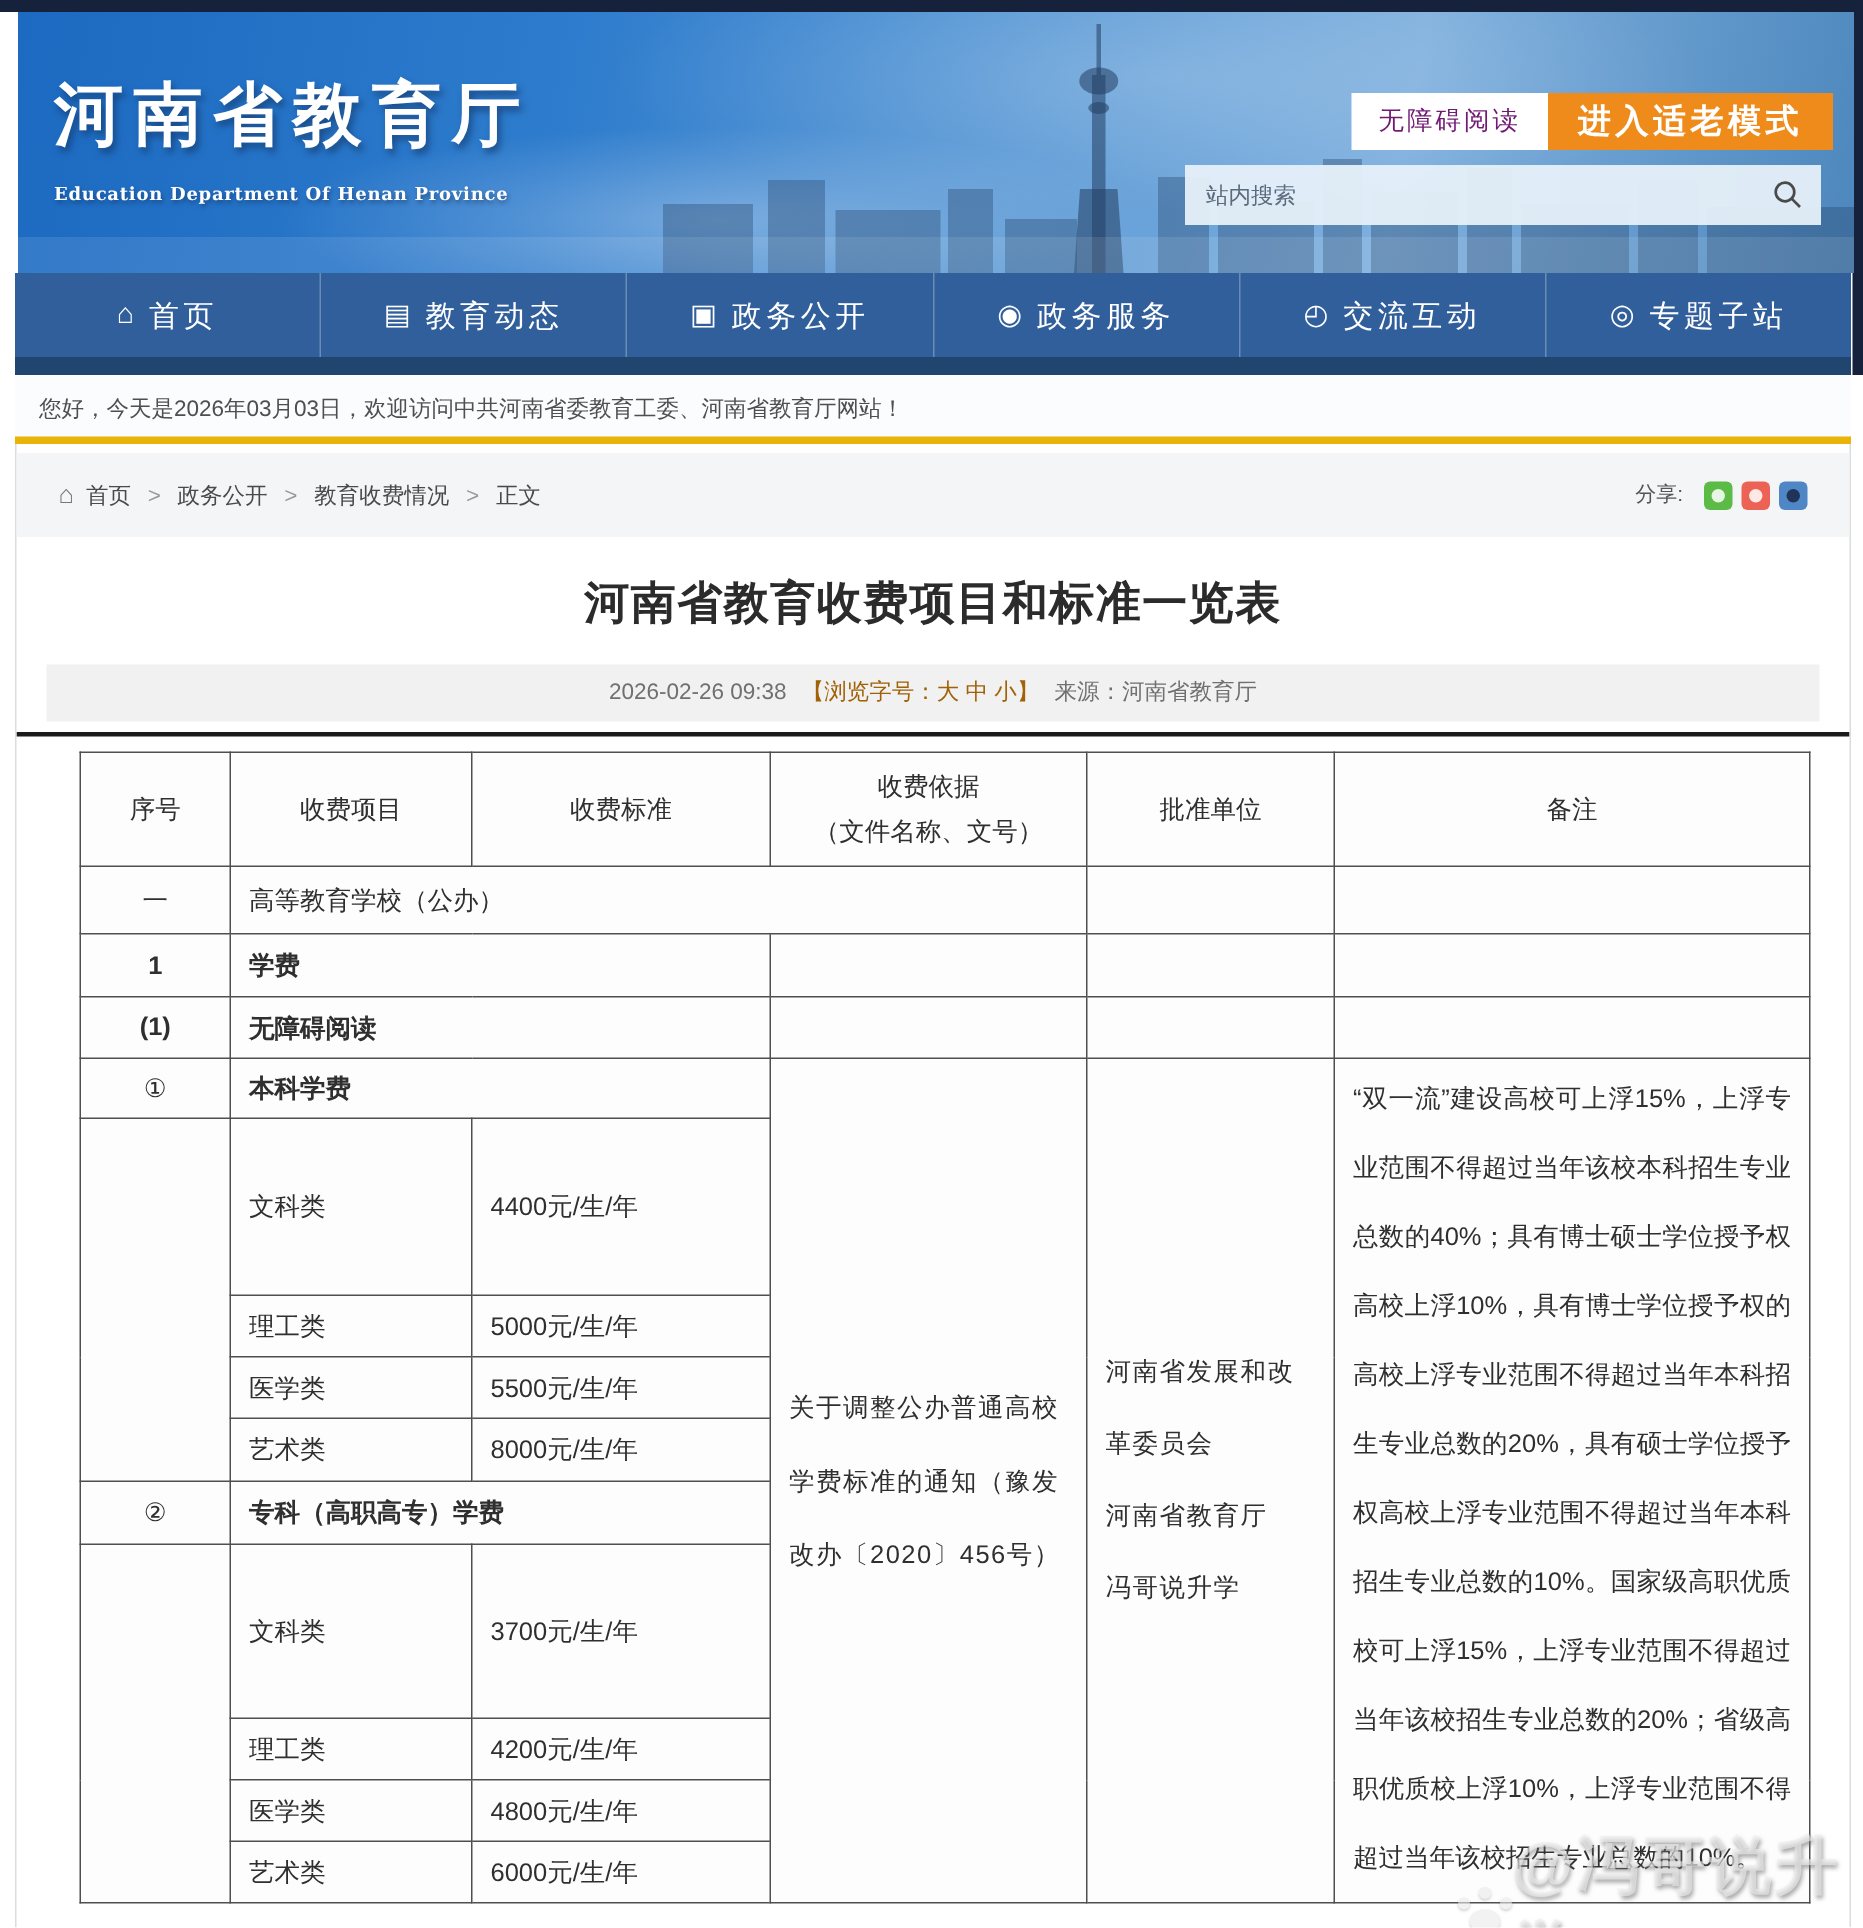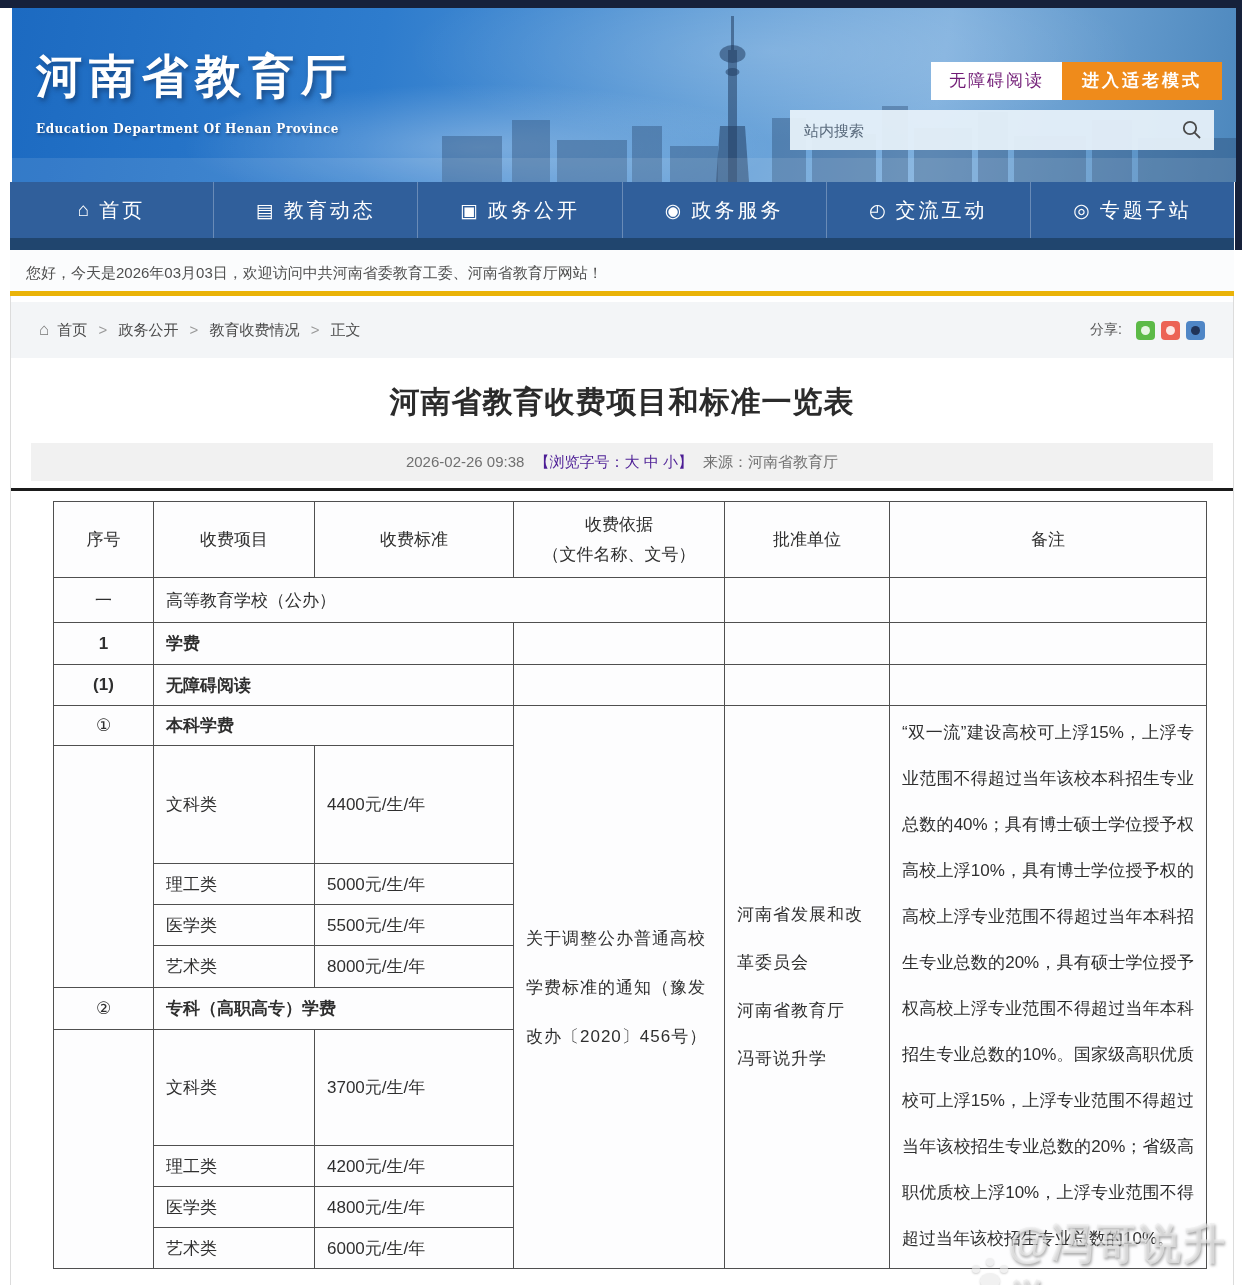--- a/index.html
+++ b/index.html
@@ -20,21 +20,21 @@
   #skyline { position:absolute; left:0; bottom:0; width:1224px; height:174px; }
   .site-block { position:absolute; left:24px; top:38px; color:#fff; z-index:3; }
   .site-title { font-family:"DejaVu Serif","Liberation Serif",serif; font-weight:bold;
     font-size:46px; letter-spacing:7px; text-shadow:2px 3px 5px rgba(15,40,80,.55); }
   .site-sub { font-family:"DejaVu Serif","Liberation Serif",serif; font-weight:bold;
     font-size:12px; margin-top:14px; letter-spacing:.5px; text-shadow:1px 2px 3px rgba(15,40,80,.5); }
   .hdr-btns { position:absolute; top:54px; right:14px; display:flex; z-index:3; }
   .btn-access { height:38px; line-height:38px; padding:0 18px; background:#fff; color:#701a75;
     font-size:17px; letter-spacing:2px; border:none; cursor:pointer; }
   .btn-elder { height:38px; line-height:38px; padding:0 20px; background:#ef8b1b; color:#fff;
-    font-size:17px; font-weight:bold; letter-spacing:3px; border:none; cursor:pointer; }
+    font-size:22px; font-weight:bold; letter-spacing:3px; border:none; cursor:pointer; }
   .searchwrap { position:absolute; right:22px; bottom:32px; width:424px; height:40px; z-index:3; }
   .searchwrap input { width:100%; height:100%; border:none; background:rgba(230,240,249,.95);
     padding:0 44px 0 14px; font-size:15px; color:#0369a1; outline:none; }
   .searchwrap input::placeholder { color:#5a6b7d; }
   .mag { position:absolute; right:12px; top:9px; }
 
   
   #nav { position:absolute; left:10px; top:182px; width:1224px; height:56px; background:#305f9b;
     display:flex; }
   .nav-item { flex:1; display:flex; align-items:center; justify-content:center; color:#fff;
@@ -61,21 +61,21 @@
   .share-ic::after { content:""; position:absolute; left:5px; top:5px; width:9px; height:9px;
     border-radius:50%; background:rgba(255,255,255,.85); }
   .sh-wechat { background:#5cba47; }
   .sh-weibo { background:#ec6355; }
   .sh-qq { background:#4f86c6; } .sh-qq::after { background:rgba(20,30,60,.8); }
 
   .art-title { text-align:center; margin-top:24px; font-size:30px; font-weight:bold; color:#2b2b2b;
     letter-spacing:1px; }
   .metaband { margin:20px 20px 0; height:38px; background:#f1f1f1; text-align:center;
     line-height:38px; font-size:15px; color:#707070; }
-  .meta-red { color:#4c1d95; margin:0 6px; cursor:pointer; }
+  .meta-red { color:#a16207; margin:0 6px; cursor:pointer; }
   .rule { margin-top:7px; height:3px; background:#1b1b1b; }
 
   
   table { border-collapse:collapse; table-layout:fixed; margin:10px 0 0 42px; width:1153px;
     background:#fdfdfe; }
   col.c1{width:100px} col.c2{width:161px} col.c3{width:199px} col.c4{width:211px}
   col.c5{width:165px} col.c6{width:317px}
   td,th { border:1px solid #4f4f4f; font-size:17px; color:#2f2f2f; font-weight:normal;
     vertical-align:middle; padding:2px 12px; text-align:left; overflow:hidden; }
   th { text-align:center; padding:2px 6px; }

